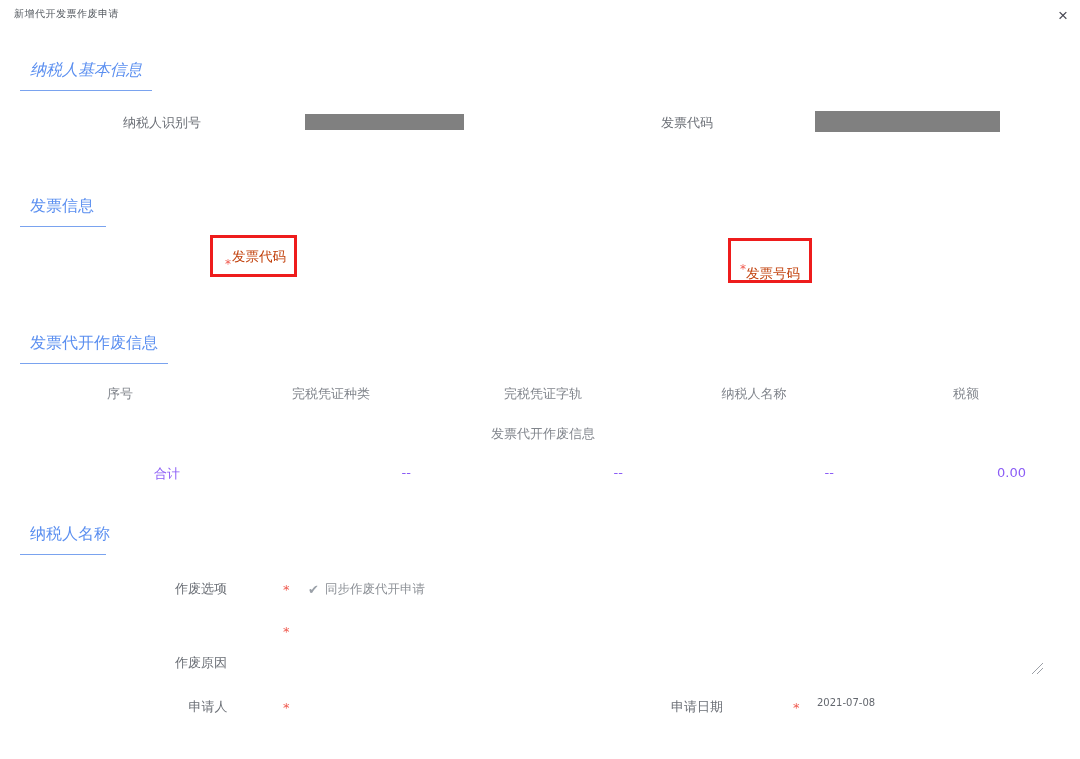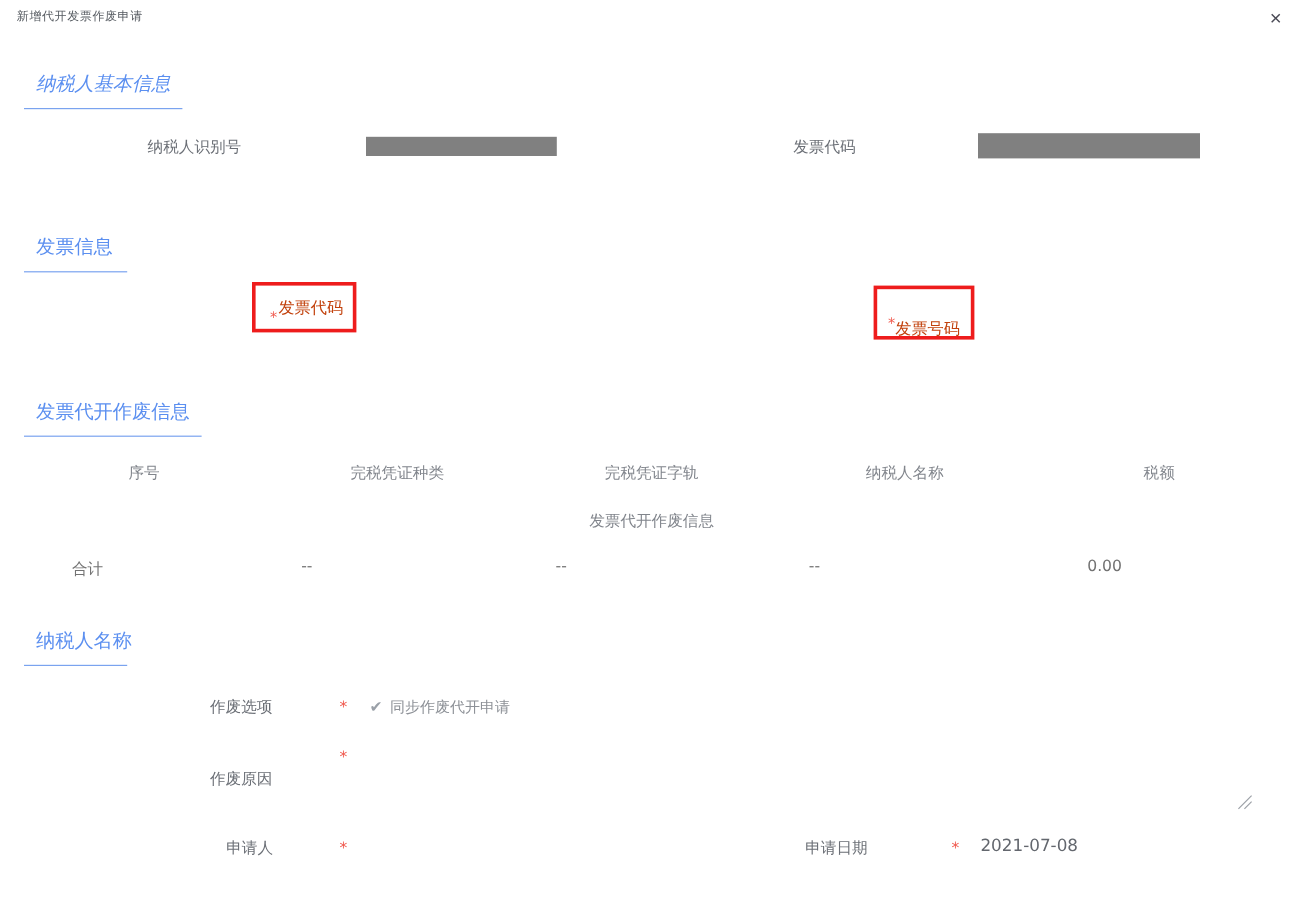--- a/index.html
+++ b/index.html
@@ -105,23 +105,23 @@
   .tbl-head {
     position: absolute;
     font-size: 13px;
     color: #81858c;
     white-space: nowrap;
     text-align: center;
   }
   .tbl-cell {
     position: absolute;
     font-size: 13px;
-    color: #737373;
-    white-space: nowrap;
-    text-align: left;
+    color: #8b5cf6;
+    white-space: nowrap;
+    text-align: right;
   }
   .tbl-empty {
     position: absolute;
     font-size: 13px;
     color: #81858c;
     white-space: nowrap;
     text-align: center;
   }
   
   .check-mark {
@@ -131,21 +131,21 @@
     line-height: 1;
   }
   .check-text {
     position: absolute;
     font-size: 12.5px;
     color: #8d9197;
     white-space: nowrap;
   }
   .field-value {
     position: absolute;
-    font-size: 14px;
+    font-size: 10px;
     color: #63676e;
     white-space: nowrap;
   }
   .resize-grip {
     position: absolute;
     width: 13px;
     height: 13px;
     cursor: nwse-resize;
   }
   .resize-grip svg { display: block; }
@@ -198,21 +198,21 @@
   <div class="tbl-cell" style="left:906px; top:465px; width:120px;">0.00</div>
 
   <div class="section-head" style="left:30px; top:524px;">纳税人名称</div>
   <div class="section-rule" style="left:20px; top:554px; width:86px;"></div>
 
   <div class="field-label" style="left:170px; top:580px; width:62px;">作废选项</div>
   <span class="req-star" style="position:absolute; left:283px; top:583px;">*</span>
   <div class="check-mark" style="left:308px; top:583px;">✔</div>
   <div class="check-text" style="left:325px; top:581px;">同步作废代开申请</div>
 
-  <div class="field-label" style="left:170px; top:640px; width:62px;">作废原因</div>
+  <div class="field-label" style="left:170px; top:654px; width:62px;">作废原因</div>
   <span class="req-star" style="position:absolute; left:283px; top:625px;">*</span>
   <div class="resize-grip" style="left:1031px; top:662px;">
     <svg width="13" height="13" viewBox="0 0 13 13">
       <line x1="12" y1="1" x2="1" y2="12" stroke="#9b9fa6" stroke-width="1"></line>
       <line x1="12" y1="6" x2="6" y2="12" stroke="#9b9fa6" stroke-width="1"></line>
     </svg>
   </div>
 
   <div class="field-label" style="left:170px; top:698px; width:76px;">申请人</div>
   <span class="req-star" style="position:absolute; left:283px; top:701px;">*</span>

